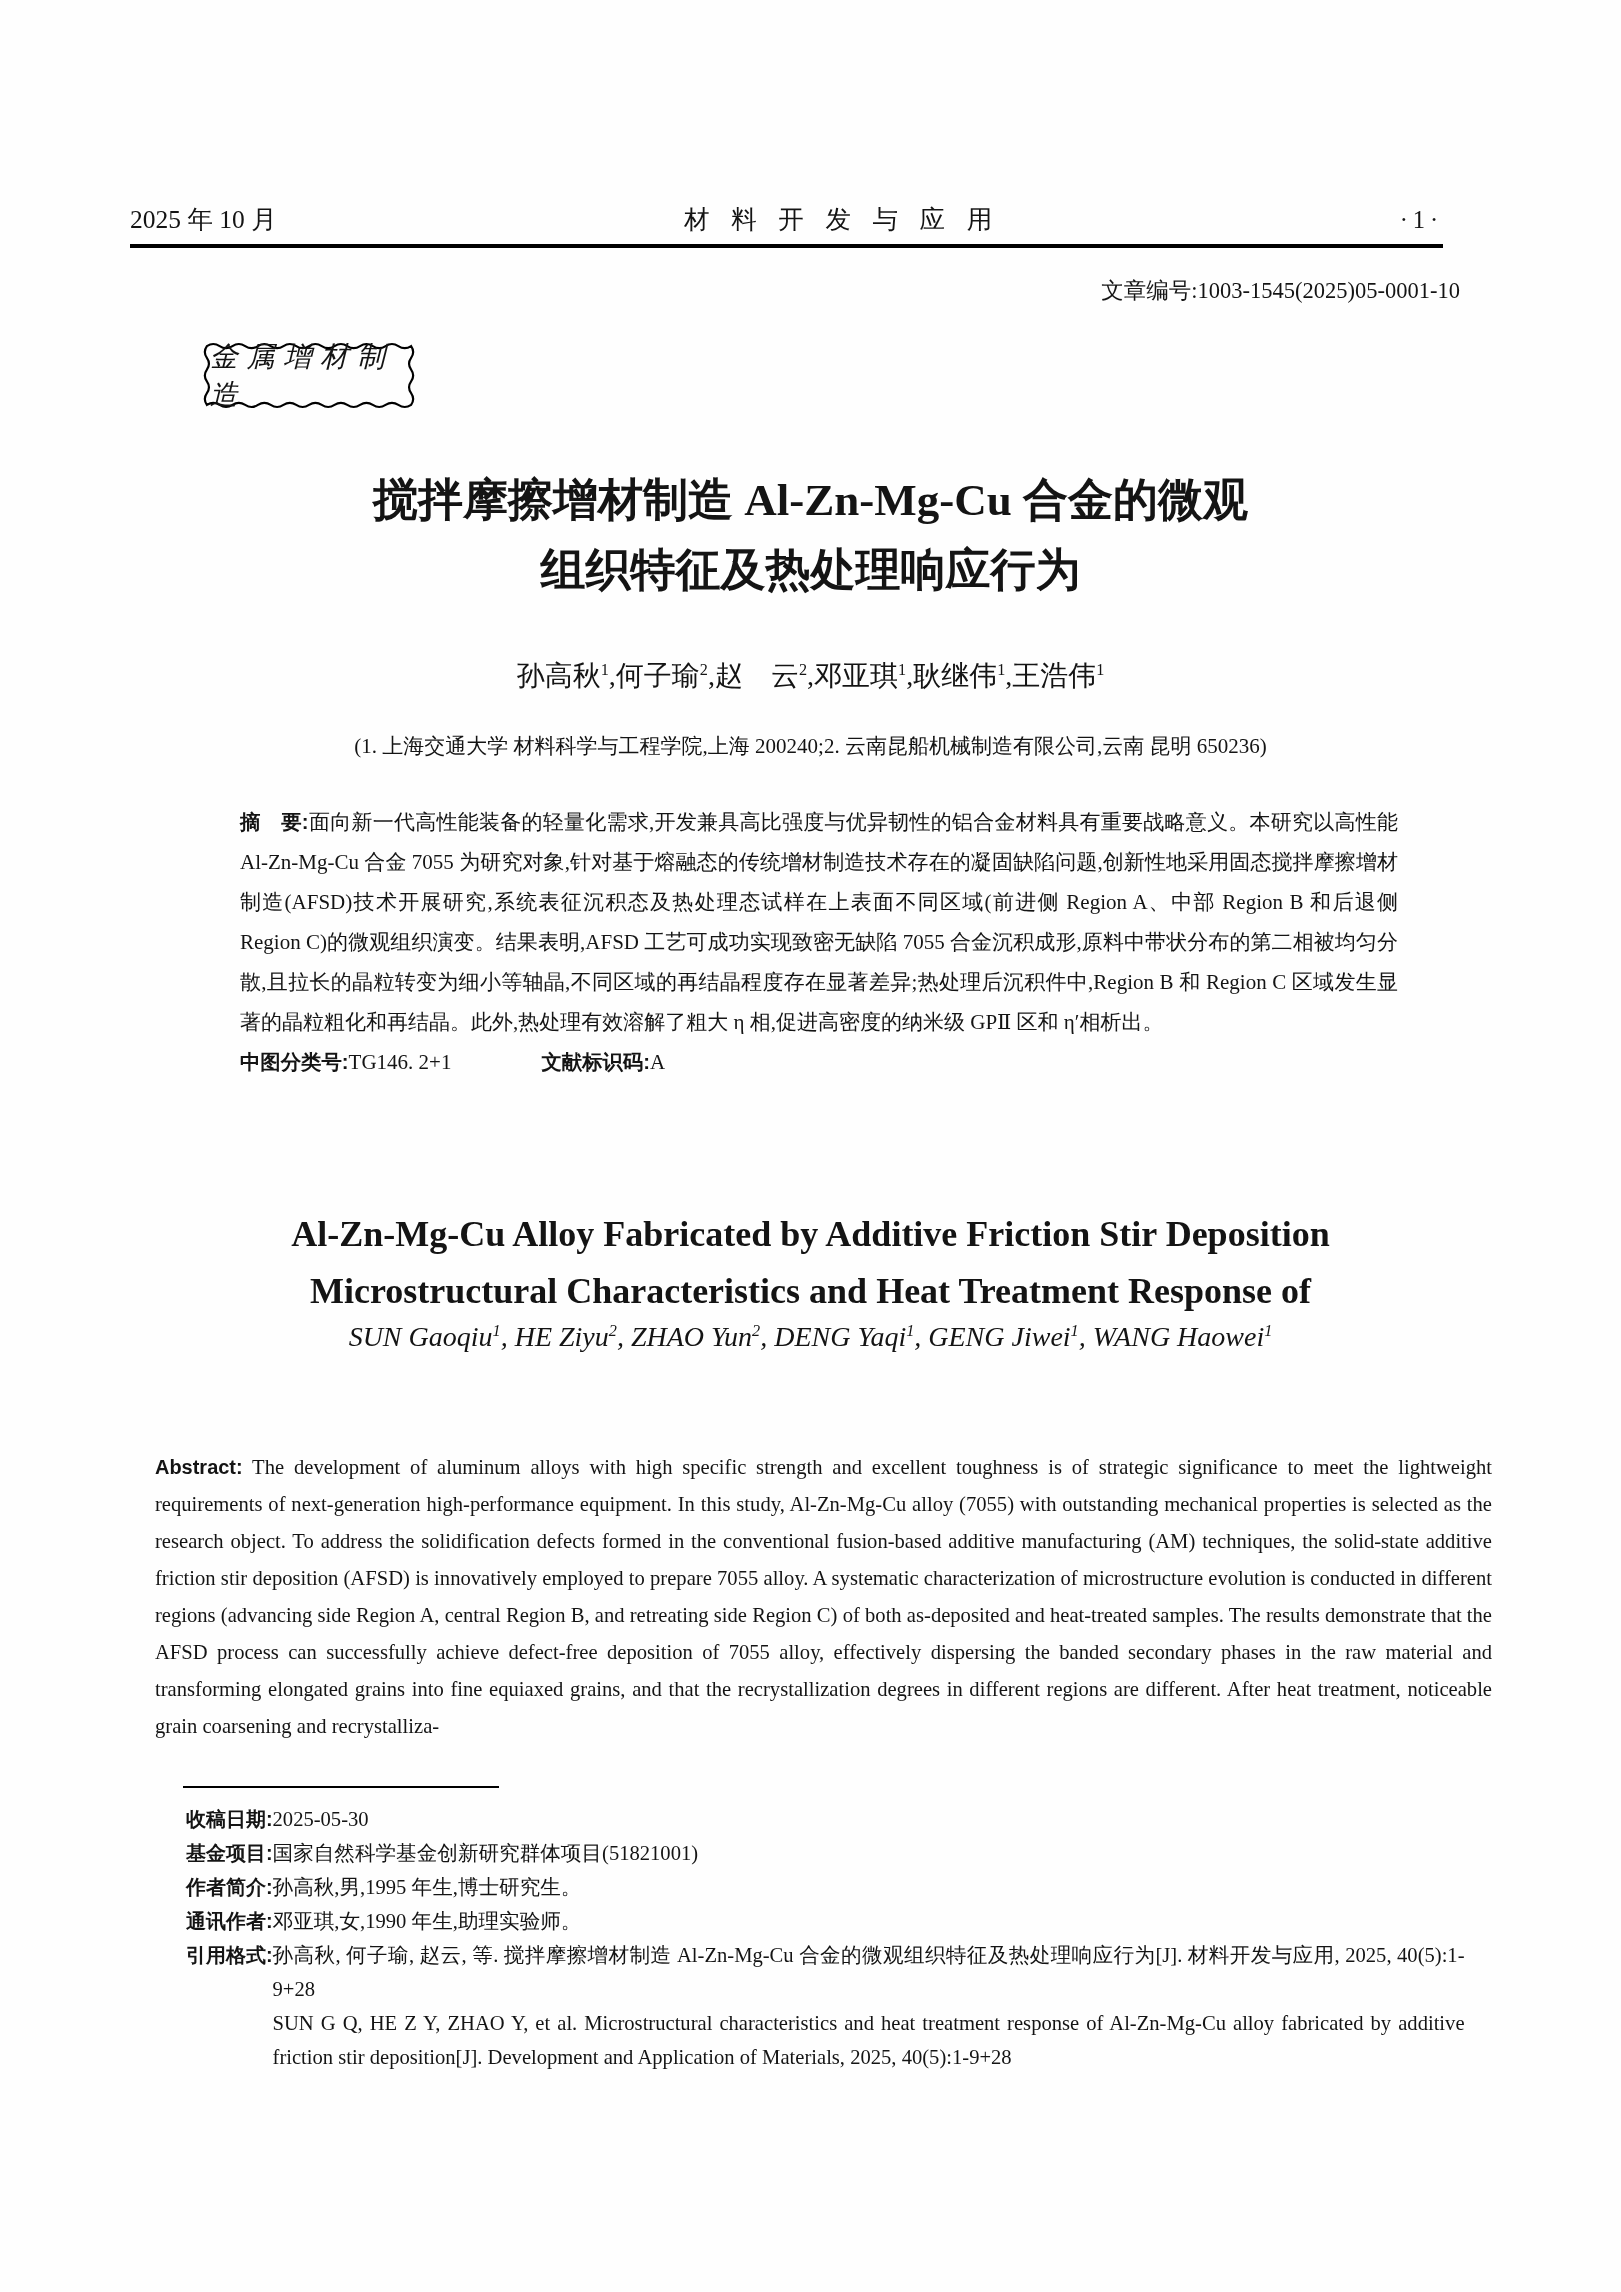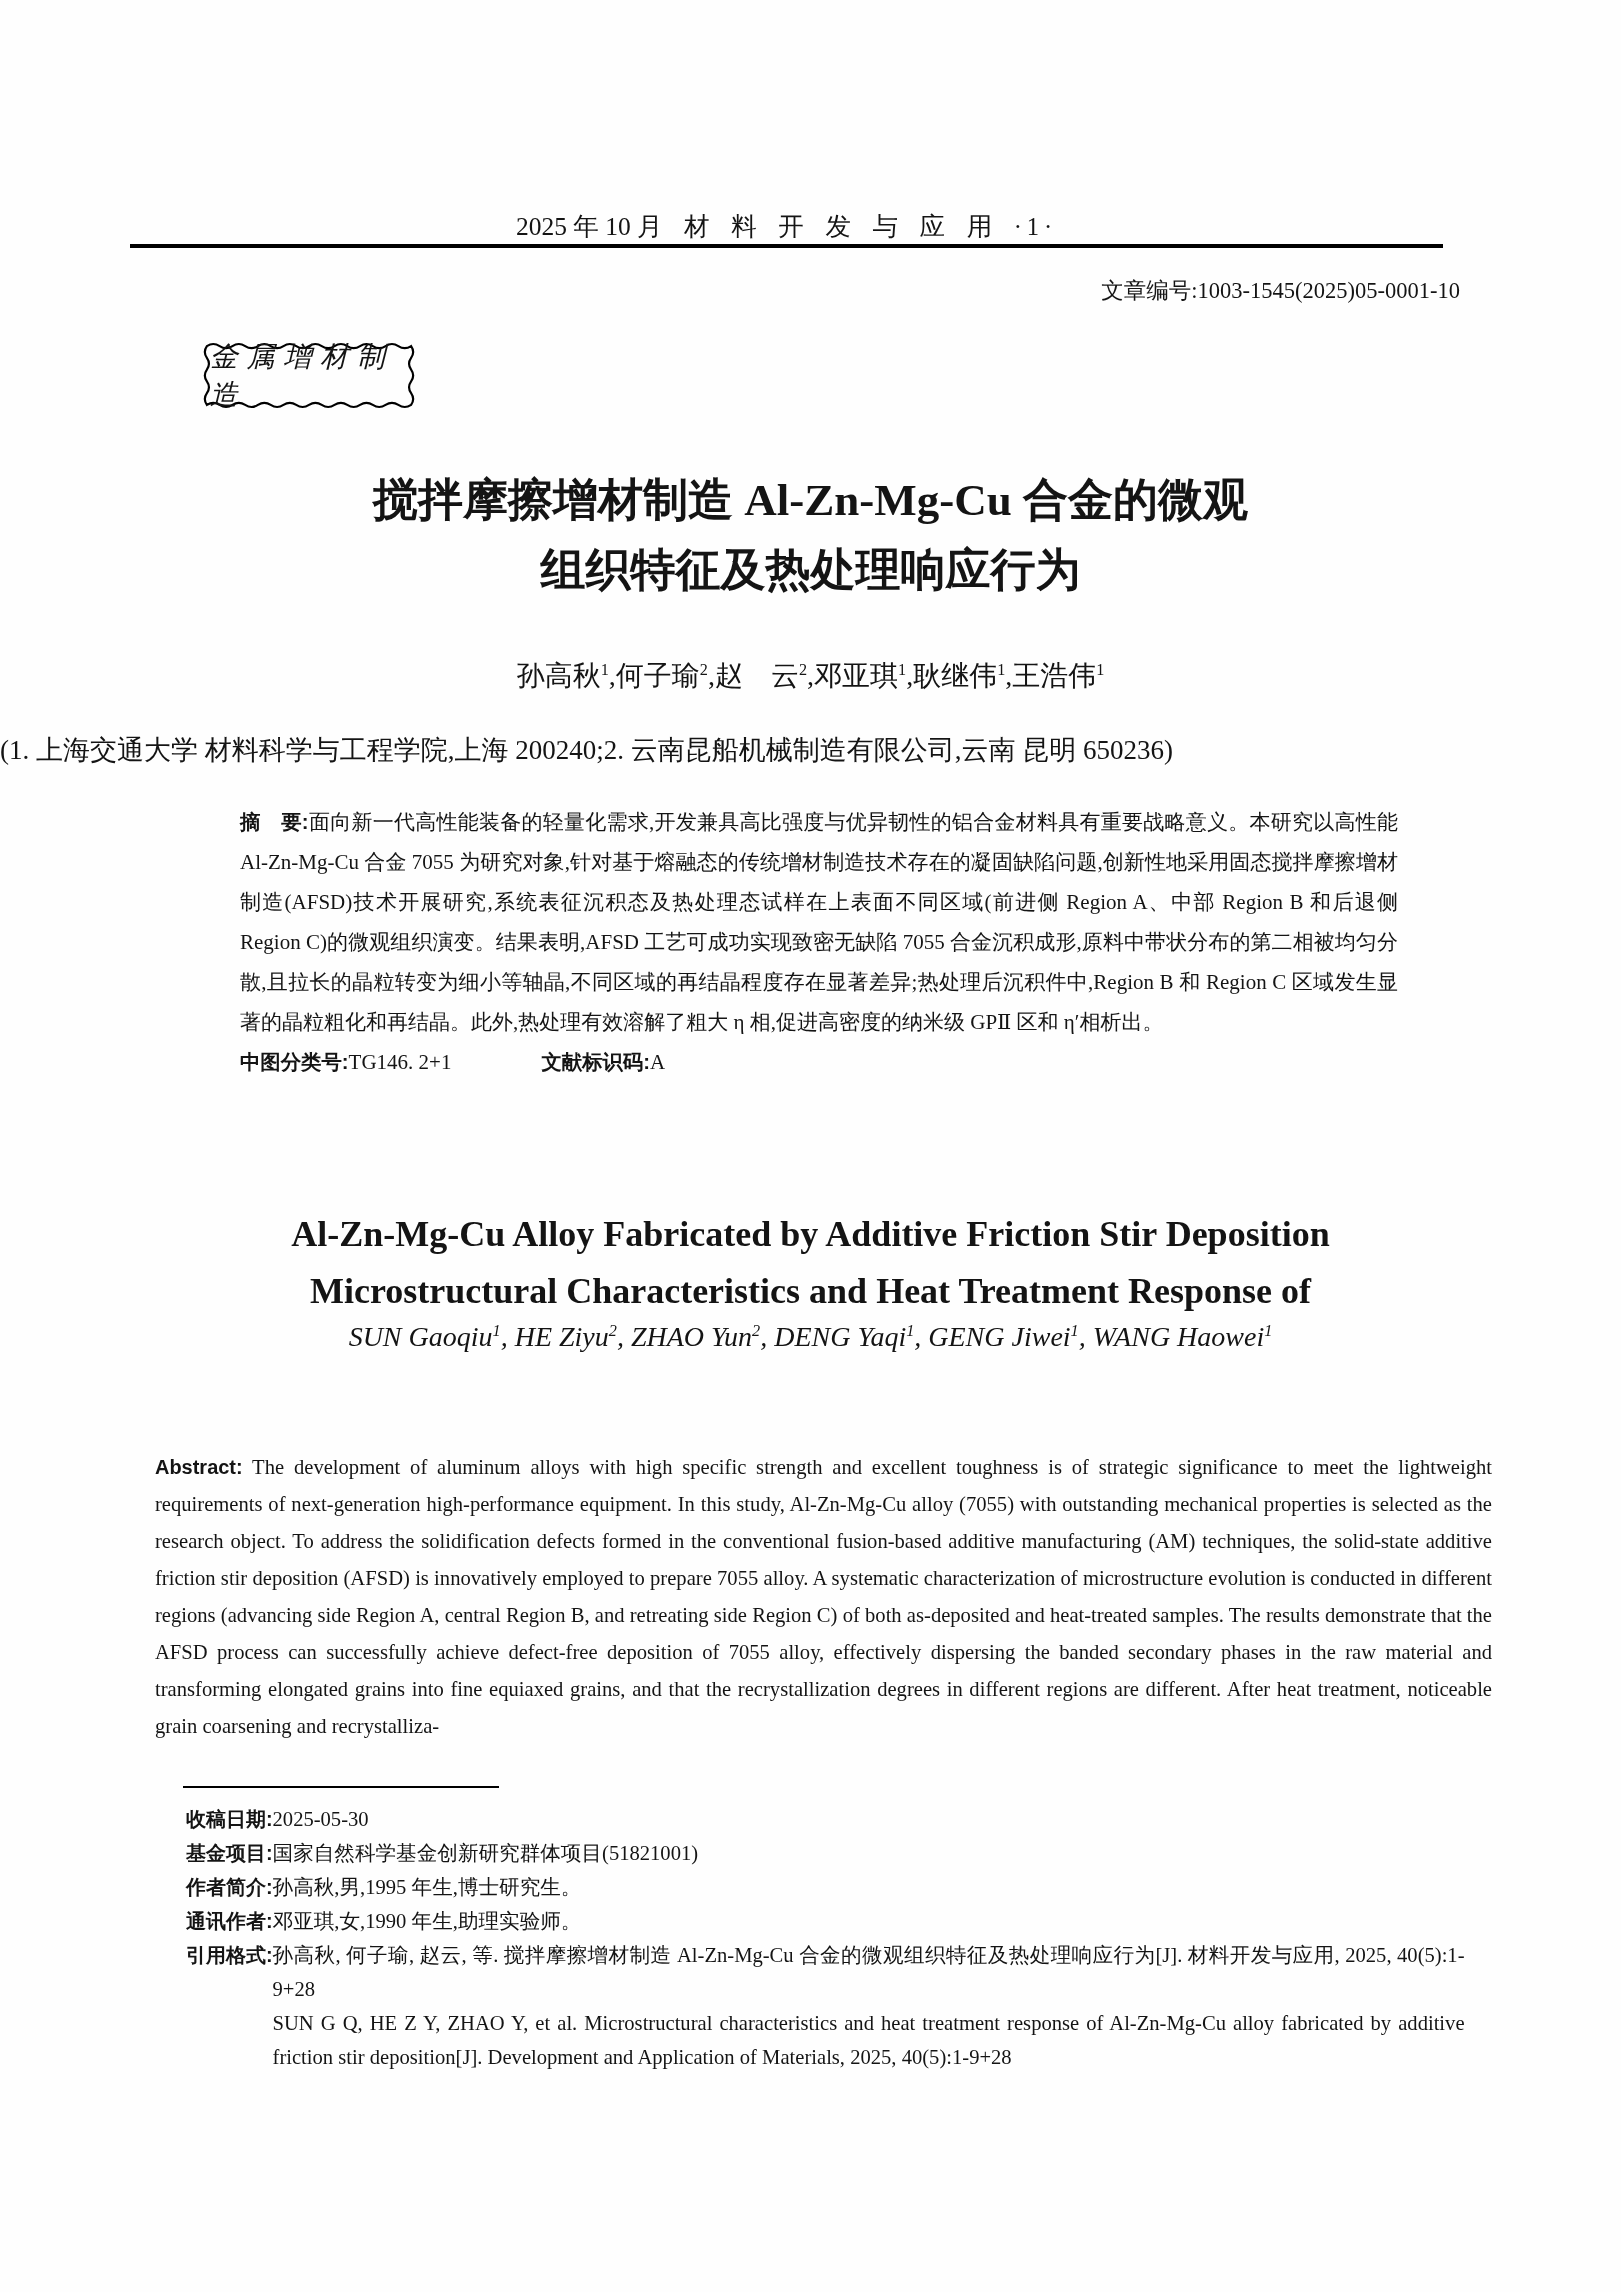--- a/index.html
+++ b/index.html
@@ -7,41 +7,41 @@
     position:relative;
     width:1621px;height:2293px;
     margin:0 auto;
     background:#fefefe;
     color:#141414;
     font-family:"Liberation Serif","DejaVu Serif",serif;
     overflow:hidden;
   }
   
   .header-row{
-    position:absolute;top:209px;left:130px;width:1313px;
-    display:flex;justify-content:center;align-items:baseline;
+    position:absolute;top:202px;left:130px;width:1313px;
+    display:flex;justify-content:space-between;align-items:baseline;
     font-size:25.5px;
   }
   .journal-name{letter-spacing:21.6px;padding-left:21.6px;}
   .page-number{letter-spacing:4.9px;font-size:24.5px;}
   .header-rule{position:absolute;top:244px;left:130px;width:1313px;height:3.9px;background:#000;}
   .article-no{position:absolute;top:275px;left:130px;width:1330px;text-align:right;font-size:22.5px;}
   
   .badge{position:absolute;top:340px;left:201px;width:216px;height:71px;}
   .badge svg{position:absolute;inset:0;}
   .badge .badge-label{
     position:absolute;inset:0;display:flex;align-items:center;justify-content:center;
     font-size:28px;letter-spacing:8.8px;padding-left:8.8px;font-style:italic;
   }
   
   .title-cn{position:absolute;top:465px;left:0;width:100%;text-align:center;
     font-size:45px;font-weight:bold;line-height:70px;}
   .authors-cn{position:absolute;top:657px;left:0;width:100%;text-align:center;font-size:28px;}
   .authors-cn sup,.authors-en sup{font-size:0.58em;vertical-align:super;line-height:0;}
-  .affiliation-cn{position:absolute;top:732px;left:0;width:100%;font-size:27px;}
+  .affiliation-cn{position:absolute;top:732px;left:0;width:100%;text-align:center;font-size:21px;}
   
   .cn-abstract-block{position:absolute;top:802px;left:240px;width:1158px;
     font-size:21px;line-height:40px;text-align:justify;}
   .cn-abstract-block p{margin:0;}
   .lab{font-weight:bold;font-family:"Liberation Sans","DejaVu Sans",sans-serif;font-size:0.97em;}
   .clc-gap{display:inline-block;width:90px;}
   .classification{text-align:left;}
   
   .title-en{position:absolute;top:1206px;left:0;width:100%;text-align:center;
     font-size:36px;font-weight:bold;line-height:57px;}

